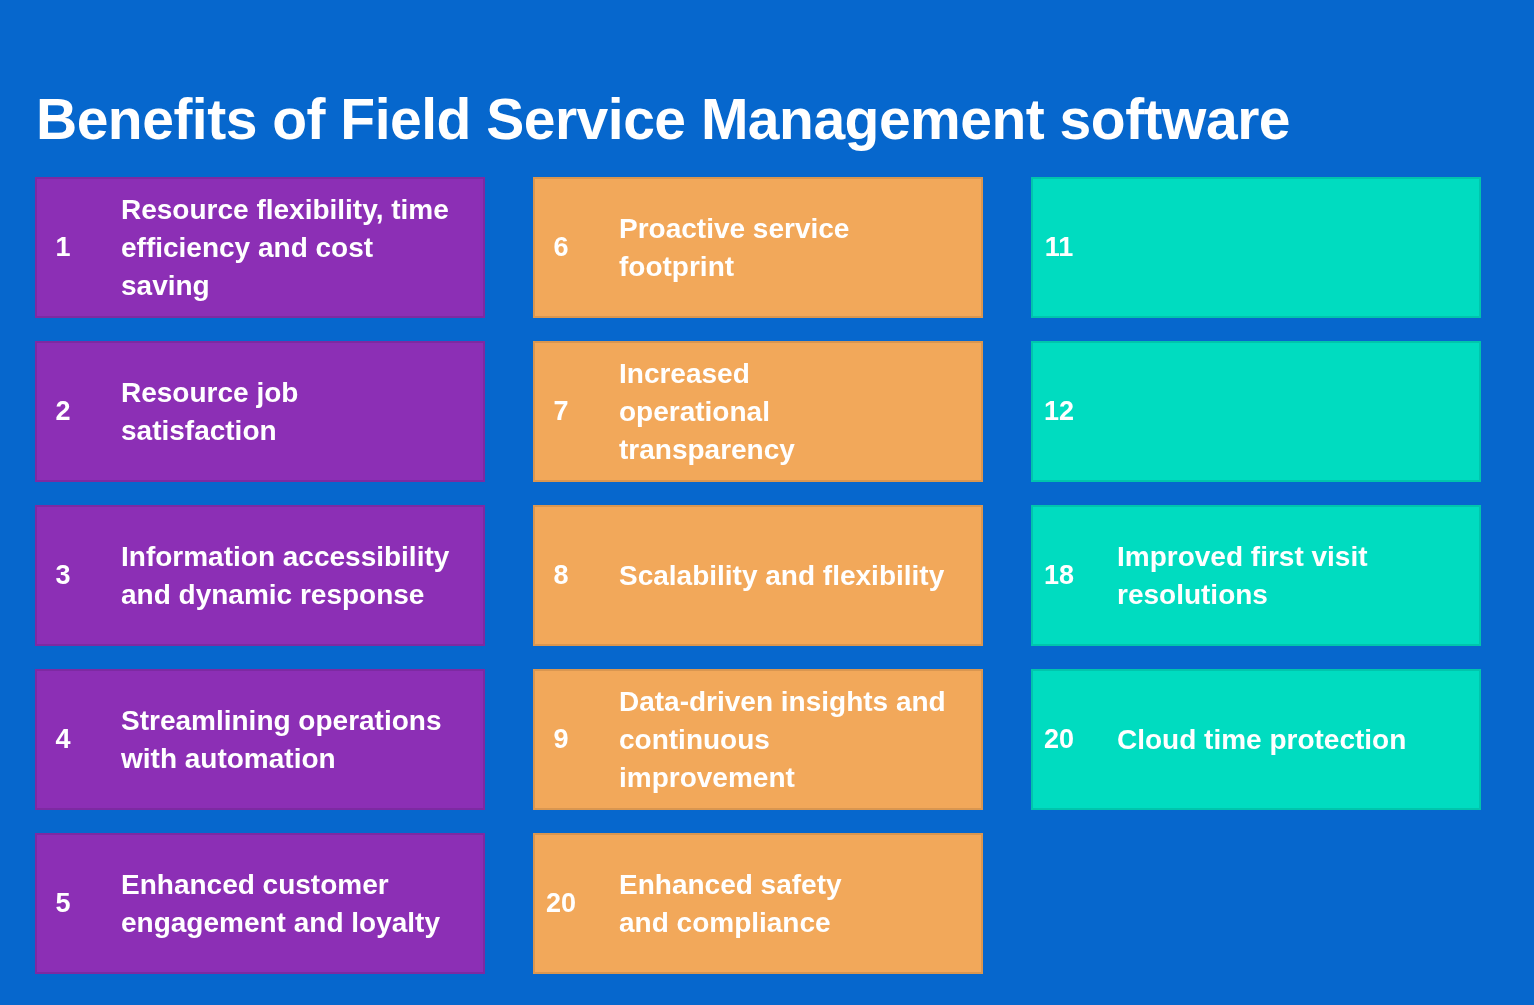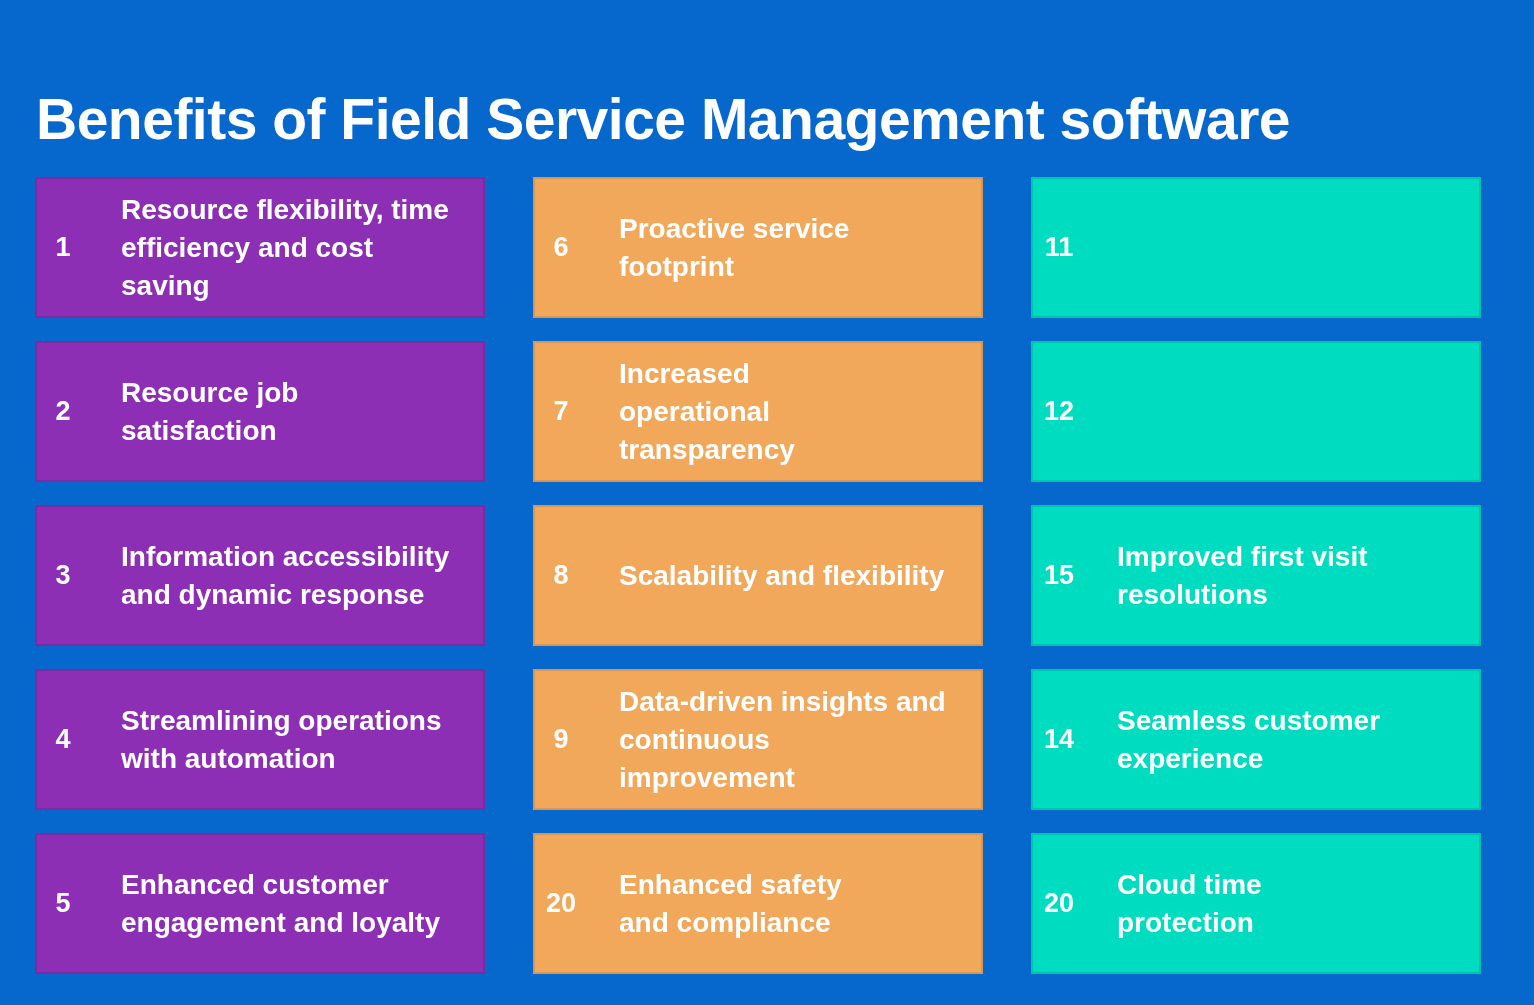--- a/index.html
+++ b/index.html
@@ -118,25 +118,21 @@
       <span class="label">Enhanced safety and compliance</span>
     </div>
 
     <div class="card col-teal">
       <span class="num">11</span>
     </div>
     <div class="card col-teal">
       <span class="num">12</span>
     </div>
     <div class="card col-teal">
-      <span class="num">15</span>
+      <span class="num">18</span>
       <span class="label">Improved first visit resolutions</span>
-    </div>
-    <div class="card col-teal">
-      <span class="num">14</span>
-      <span class="label">Seamless customer experience</span>
     </div>
     <div class="card col-teal">
       <span class="num">20</span>
       <span class="label">Cloud time protection</span>
     </div>
   </div>
 </div>
 
 </body></html>

